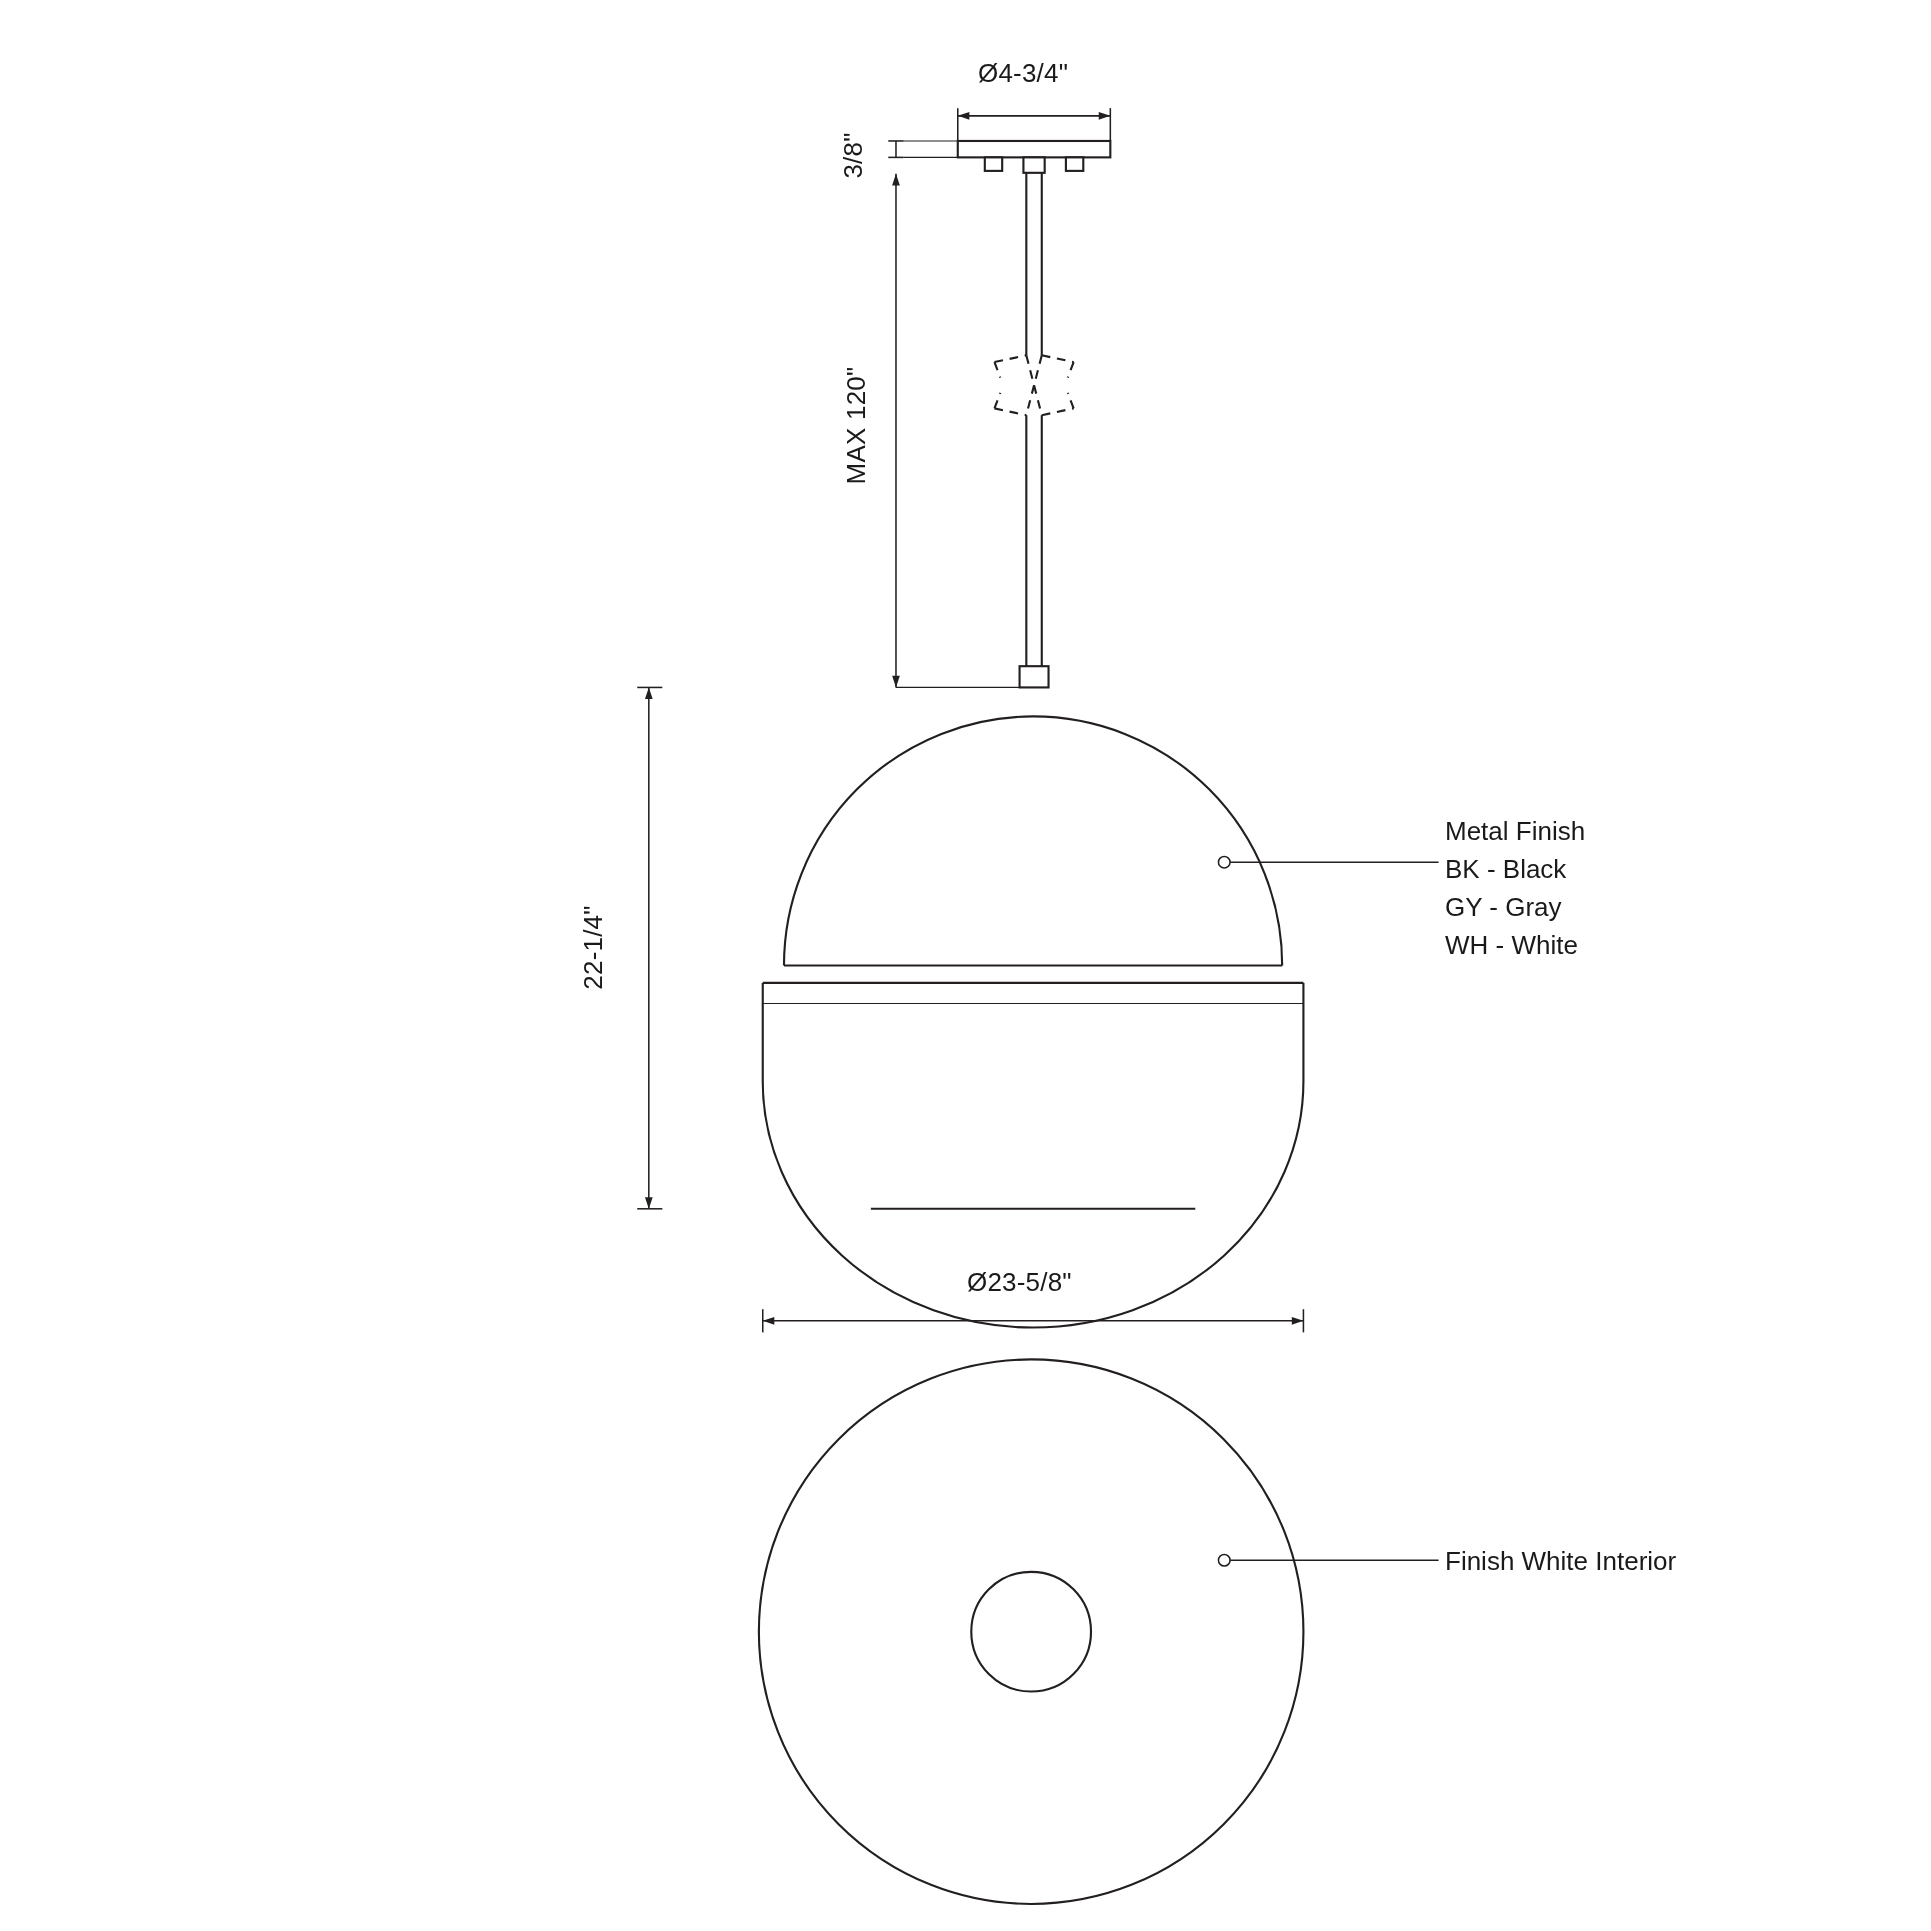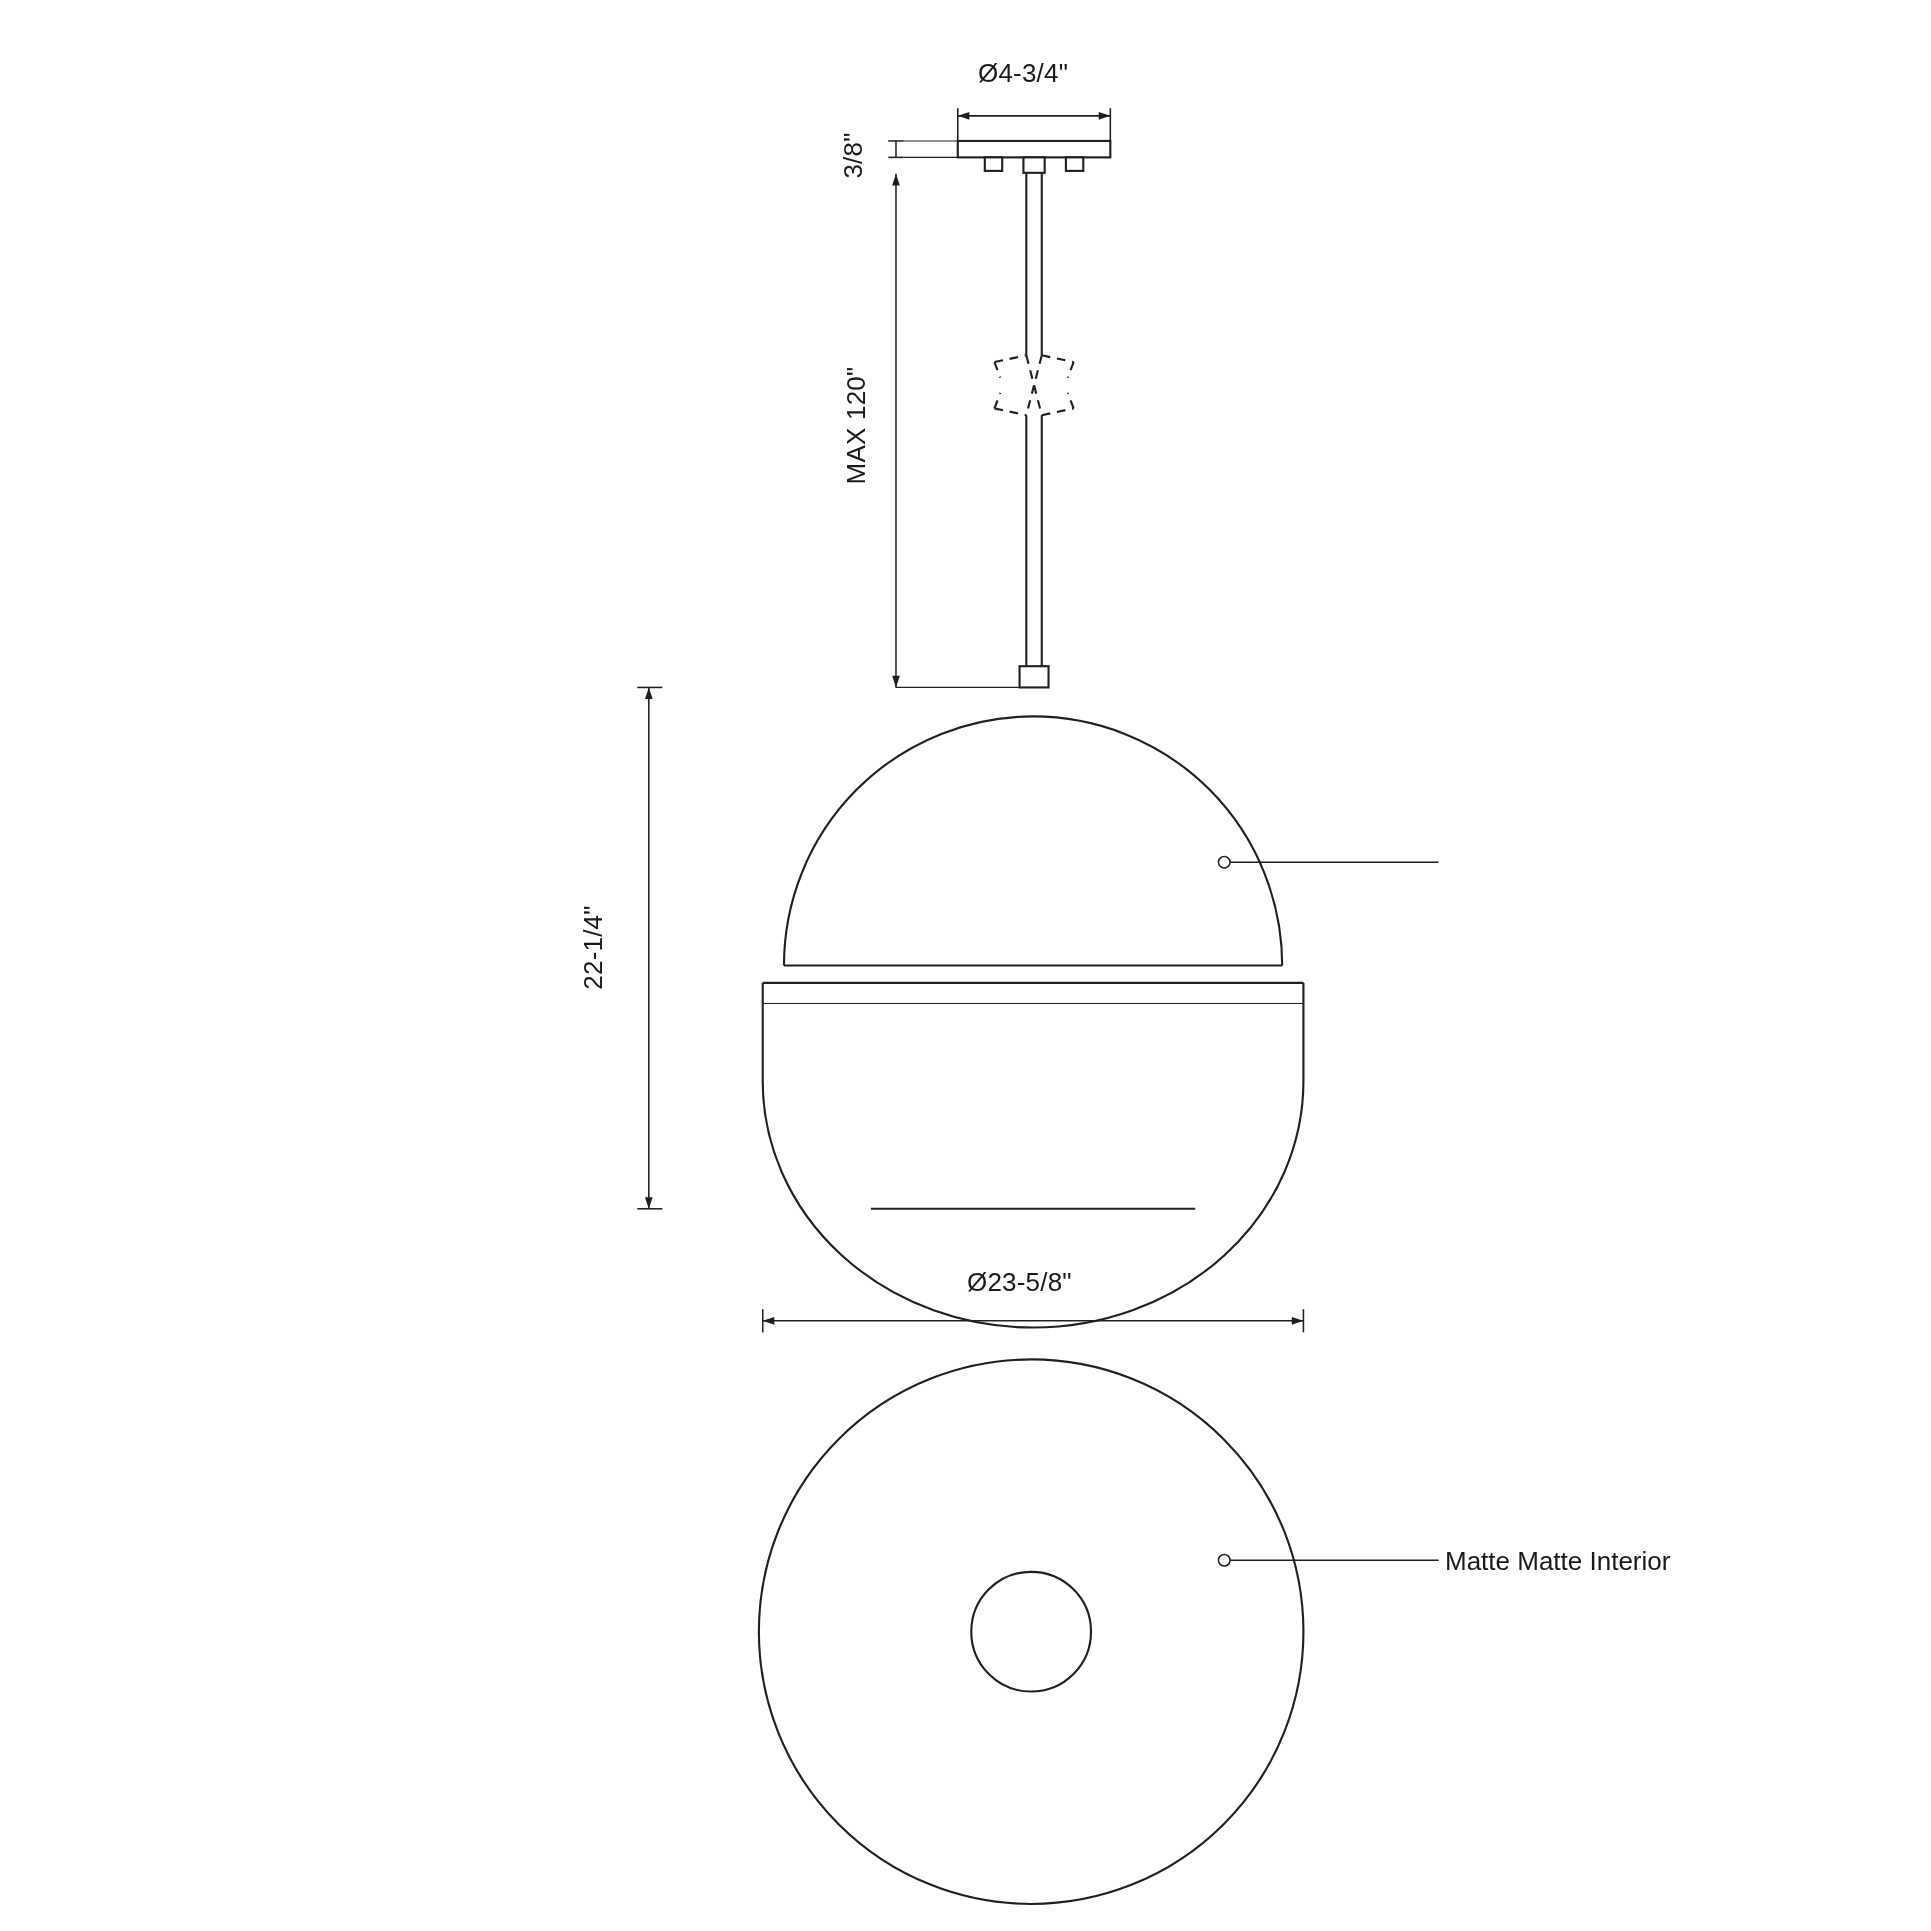--- a/index.html
+++ b/index.html
@@ -160,19 +160,25 @@
   <div class="dim-label" style="left:978px; top:58px;">Ø4-3/4"</div>
 
   <div class="dim-label vert" style="left:830px; top:140px; transform: rotate(-90deg);">3/8"</div>
 
   <div class="dim-label vert" style="left:798px; top:410px; transform: rotate(-90deg);">MAX 120"</div>
 
   <div class="dim-label vert" style="left:551px; top:932px; transform: rotate(-90deg);">22-1/4"</div>
 
   <div class="dim-label" style="left:967px; top:1267px;">Ø23-5/8"</div>
 
+  <div class="callout-block" style="left:1445px; top:812px;">
+    <div>Metal Finish</div>
+    <div>BK - Black</div>
+    <div>GY - Gray</div>
+    <div>WH - White</div>
+  </div>
 
   <div class="callout-block" style="left:1445px; top:1542px;">
-    <div>Matte Matte Interior</div>
+    <div>Finish White Interior</div>
   </div>
 
 </div>
 
 
 </body></html>

